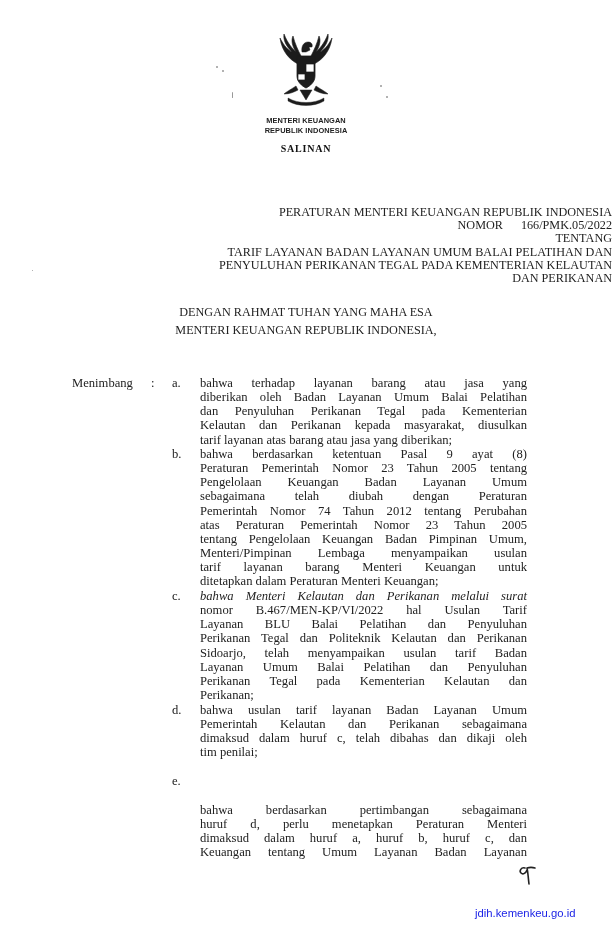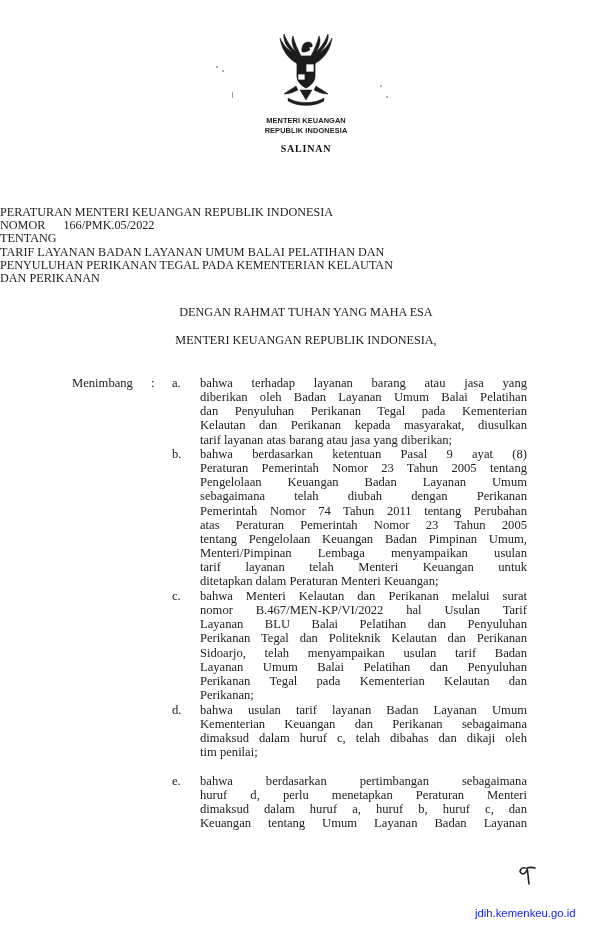--- a/index.html
+++ b/index.html
@@ -10,21 +10,21 @@
   .emblem { position: absolute; left: 268px; top: 30px; width: 76px; height: 78px; }
   .speck { position: absolute; width: 2px; height: 2px; background: #999; border-radius: 1px; }
 
   .header-line { position: absolute; left: 0; width: 612px; text-align: center;
                  font-family: "Liberation Sans", "DejaVu Sans", sans-serif; font-weight: bold;
                  font-size: 7.4px; letter-spacing: 0.1px; color: #222; }
   .salinan { position: absolute; left: 0; width: 612px; text-align: center; top: 143px;
              font-family: "Liberation Serif", serif; font-weight: bold; font-size: 10px;
              letter-spacing: 0.8px; color: #111; }
 
-  .title-block { position: absolute; left: 0; top: 206px; width: 612px; text-align: left;
+  .title-block { position: absolute; left: 0; top: 206px; width: 612px; text-align: right;
                  font-family: "Liberation Serif", "DejaVu Serif", serif; font-size: 12.2px;
                  line-height: 13.2px; color: #222; }
   .title-block div { white-space: nowrap; }
   .nomor-gap { display: inline-block; width: 18px; }
 
   .center-line { position: absolute; left: 0; width: 612px; text-align: center;
                  font-family: "Liberation Serif", "DejaVu Serif", serif; font-size: 12.2px; color: #222; }
 
   .considering { position: absolute; left: 72px; top: 376px; width: 460px;
                  font-family: "Liberation Serif", "DejaVu Serif", serif; font-size: 12.6px; color: #222; }
@@ -83,21 +83,21 @@
     <div>
       <span>NOMOR</span><span class="nomor-gap"></span><span>166/PMK.05/2022</span>
     </div>
     <div>TENTANG</div>
     <div>TARIF LAYANAN BADAN LAYANAN UMUM BALAI PELATIHAN DAN</div>
     <div>PENYULUHAN PERIKANAN TEGAL PADA KEMENTERIAN KELAUTAN</div>
     <div>DAN PERIKANAN</div>
   </div>
 
   <div class="center-line" style="top:305px;">DENGAN RAHMAT TUHAN YANG MAHA ESA</div>
-  <div class="center-line" style="top:333px;">MENTERI KEUANGAN REPUBLIK INDONESIA,</div>
+  <div class="center-line" style="top:323px;">MENTERI KEUANGAN REPUBLIK INDONESIA,</div>
 
   <div class="considering">
     <span class="lbl">Menimbang</span>
     <span class="colon">:</span>
 
     <div class="item" style="top:0px;">
       <span class="letter">a.</span>
       <div class="item-text" style="top:0;">
         <div class="item-text" style="position:static;width:327px;">bahwa terhadap layanan barang atau jasa yang</div>
         <div class="item-text" style="position:static;width:327px;">diberikan oleh Badan Layanan Umum Balai Pelatihan</div>
@@ -106,58 +106,58 @@
         <div class="item-text last-left" style="position:static;width:327px;">tarif layanan atas barang atau jasa yang diberikan;</div>
       </div>
     </div>
 
     <div class="item" style="top:71px;">
       <span class="letter">b.</span>
       <div class="item-text" style="top:0;">
         <div class="item-text" style="position:static;width:327px;">bahwa berdasarkan ketentuan Pasal 9 ayat (8)</div>
         <div class="item-text" style="position:static;width:327px;">Peraturan Pemerintah Nomor 23 Tahun 2005 tentang</div>
         <div class="item-text" style="position:static;width:327px;">Pengelolaan Keuangan Badan Layanan Umum</div>
-        <div class="item-text" style="position:static;width:327px;">sebagaimana telah diubah dengan Perikanan</div>
-        <div class="item-text" style="position:static;width:327px;">Pemerintah Nomor 74 Tahun 2011 tentang Perubahan</div>
+        <div class="item-text" style="position:static;width:327px;">sebagaimana telah diubah dengan Peraturan</div>
+        <div class="item-text" style="position:static;width:327px;">Pemerintah Nomor 74 Tahun 2012 tentang Perubahan</div>
         <div class="item-text" style="position:static;width:327px;">atas Peraturan Pemerintah Nomor 23 Tahun 2005</div>
         <div class="item-text" style="position:static;width:327px;">tentang Pengelolaan Keuangan Badan Pimpinan Umum,</div>
         <div class="item-text" style="position:static;width:327px;">Menteri/Pimpinan Lembaga menyampaikan usulan</div>
-        <div class="item-text" style="position:static;width:327px;">tarif layanan telah Menteri Keuangan untuk</div>
+        <div class="item-text" style="position:static;width:327px;">tarif layanan barang Menteri Keuangan untuk</div>
         <div class="item-text last-left" style="position:static;width:327px;">ditetapkan dalam Peraturan Menteri Keuangan;</div>
       </div>
     </div>
 
     <div class="item" style="top:213px;">
       <span class="letter">c.</span>
       <div class="item-text" style="top:0;">
-        <div class="item-text" style="position:static;width:327px;">bahwa Menteri Kelautan dan Perikanan melalui surat</div>
+        <div class="item-text" style="position:static;width:327px;font-style:italic;">bahwa Menteri Kelautan dan Perikanan melalui surat</div>
         <div class="item-text" style="position:static;width:327px;">nomor B.467/MEN-KP/VI/2022 hal Usulan Tarif</div>
         <div class="item-text" style="position:static;width:327px;">Layanan BLU Balai Pelatihan dan Penyuluhan</div>
         <div class="item-text" style="position:static;width:327px;">Perikanan Tegal dan Politeknik Kelautan dan Perikanan</div>
         <div class="item-text" style="position:static;width:327px;">Sidoarjo, telah menyampaikan usulan tarif Badan</div>
         <div class="item-text" style="position:static;width:327px;">Layanan Umum Balai Pelatihan dan Penyuluhan</div>
         <div class="item-text" style="position:static;width:327px;">Perikanan Tegal pada Kementerian Kelautan dan</div>
         <div class="item-text last-left" style="position:static;width:327px;">Perikanan;</div>
       </div>
     </div>
 
     <div class="item" style="top:327px;">
       <span class="letter">d.</span>
       <div class="item-text" style="top:0;">
         <div class="item-text" style="position:static;width:327px;">bahwa usulan tarif layanan Badan Layanan Umum</div>
-        <div class="item-text" style="position:static;width:327px;">Kementerian Keuangan dan Perikanan sebagaimana</div>
+        <div class="item-text" style="position:static;width:327px;">Pemerintah Kelautan dan Perikanan sebagaimana</div>
         <div class="item-text" style="position:static;width:327px;">dimaksud dalam huruf c, telah dibahas dan dikaji oleh</div>
         <div class="item-text last-left" style="position:static;width:327px;">tim penilai;</div>
       </div>
     </div>
 
     <div class="item" style="top:398px;">
       <span class="letter">e.</span>
       <div class="item-text" style="top:0;">
-        <div class="item-text" style="position:static;width:327px;">bahwa berdasarkan pertimbangan sebagaimana</div>
+        <div class="item-text" style="position:static;width:327px;margin-top:29px;">bahwa berdasarkan pertimbangan sebagaimana</div>
         <div class="item-text" style="position:static;width:327px;">huruf d, perlu menetapkan Peraturan Menteri</div>
         <div class="item-text" style="position:static;width:327px;">dimaksud dalam huruf a, huruf b, huruf c, dan</div>
         <div class="item-text" style="position:static;width:327px;">Keuangan tentang Umum Layanan Badan Layanan</div>
       </div>
     </div>
   </div>
 
   <svg class="handwritten" viewBox="0 0 24 26">
     <path d="M9 6 C5 5 3 9 5 11 C7 13 10 11 11 8 M11 6 C12 10 12 14 13 22 M11 6 C14 5 16 5 19 6" fill="none" stroke="#222" stroke-width="1.6" stroke-linecap="round"></path>
   </svg>

